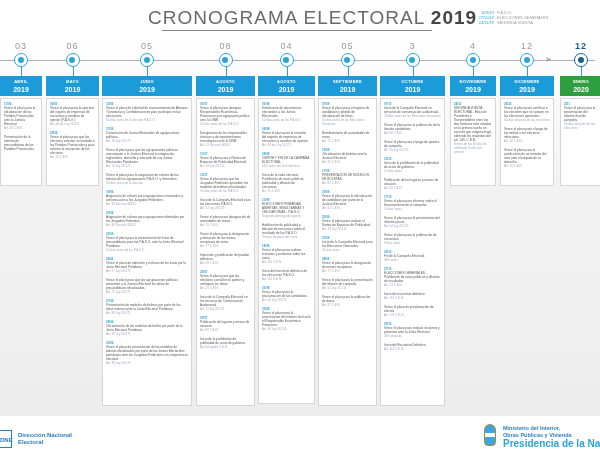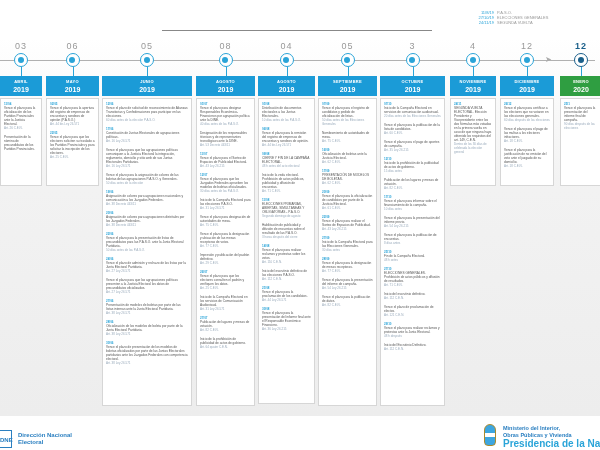--- a/index.html
+++ b/index.html
@@ -34,20 +34,21 @@
 .dne-logo{position:absolute;left:0;top:14px;width:12px;height:18px;border:1.5px solid #2a7fc0;border-left:none;color:#2a7fc0;font-size:6px;font-weight:bold;padding-top:6px;text-align:right;padding-right:1px}
 .dne-txt{position:absolute;left:18px;top:16px;font-size:6px;line-height:7px;color:#2a7fc0;font-weight:bold}
 .shield{position:absolute;left:484px;top:8px;width:12px;height:22px;border-radius:6px 6px 4px 4px;background:linear-gradient(#3da6e0 0 40%,#fff 40% 60%,#3da6e0 60%);border:1px solid #a98a30}
 .min{position:absolute;left:503px;top:9px;font-size:5.5px;line-height:6.5px;color:#2a7fc0;font-weight:bold}
 .pres{position:absolute;left:503px;top:22px;font-size:10px;color:#2aa4d8;font-weight:bold;white-space:nowrap}
 </style>
 </head>
 <body>
 
 <div class="hdr">
+  <div class="title"><span>CRONOGRAMA ELECTORAL</span> <b>2019</b></div>
   <div class="title-line"></div>
   <div class="legend" id="legend">
       <div><span class="d">11/8/19</span><span class="t">P.A.S.O.</span></div>
       <div><span class="d">27/10/19</span><span class="t">ELECCIONES GENERALES</span></div>
       <div><span class="d">24/11/19</span><span class="t">SEGUNDA VUELTA</span></div>
     </div>
 </div>
 
 <div class="main" id="main">
 <div class="tl-line" style="top:22px"></div>

